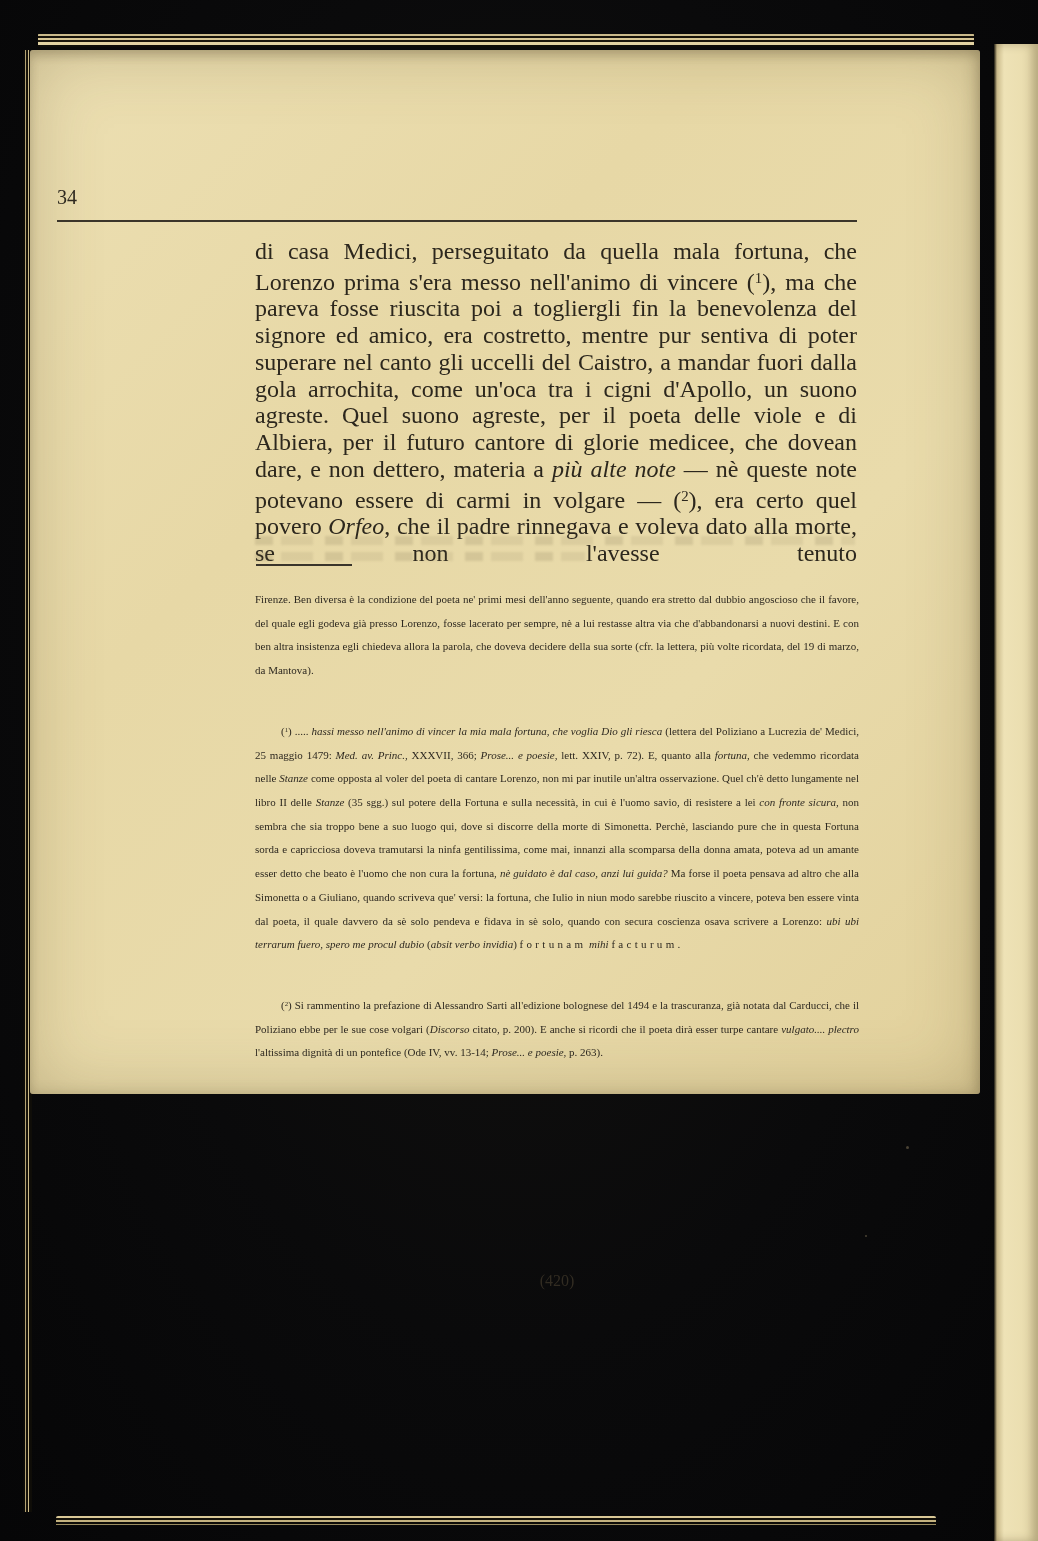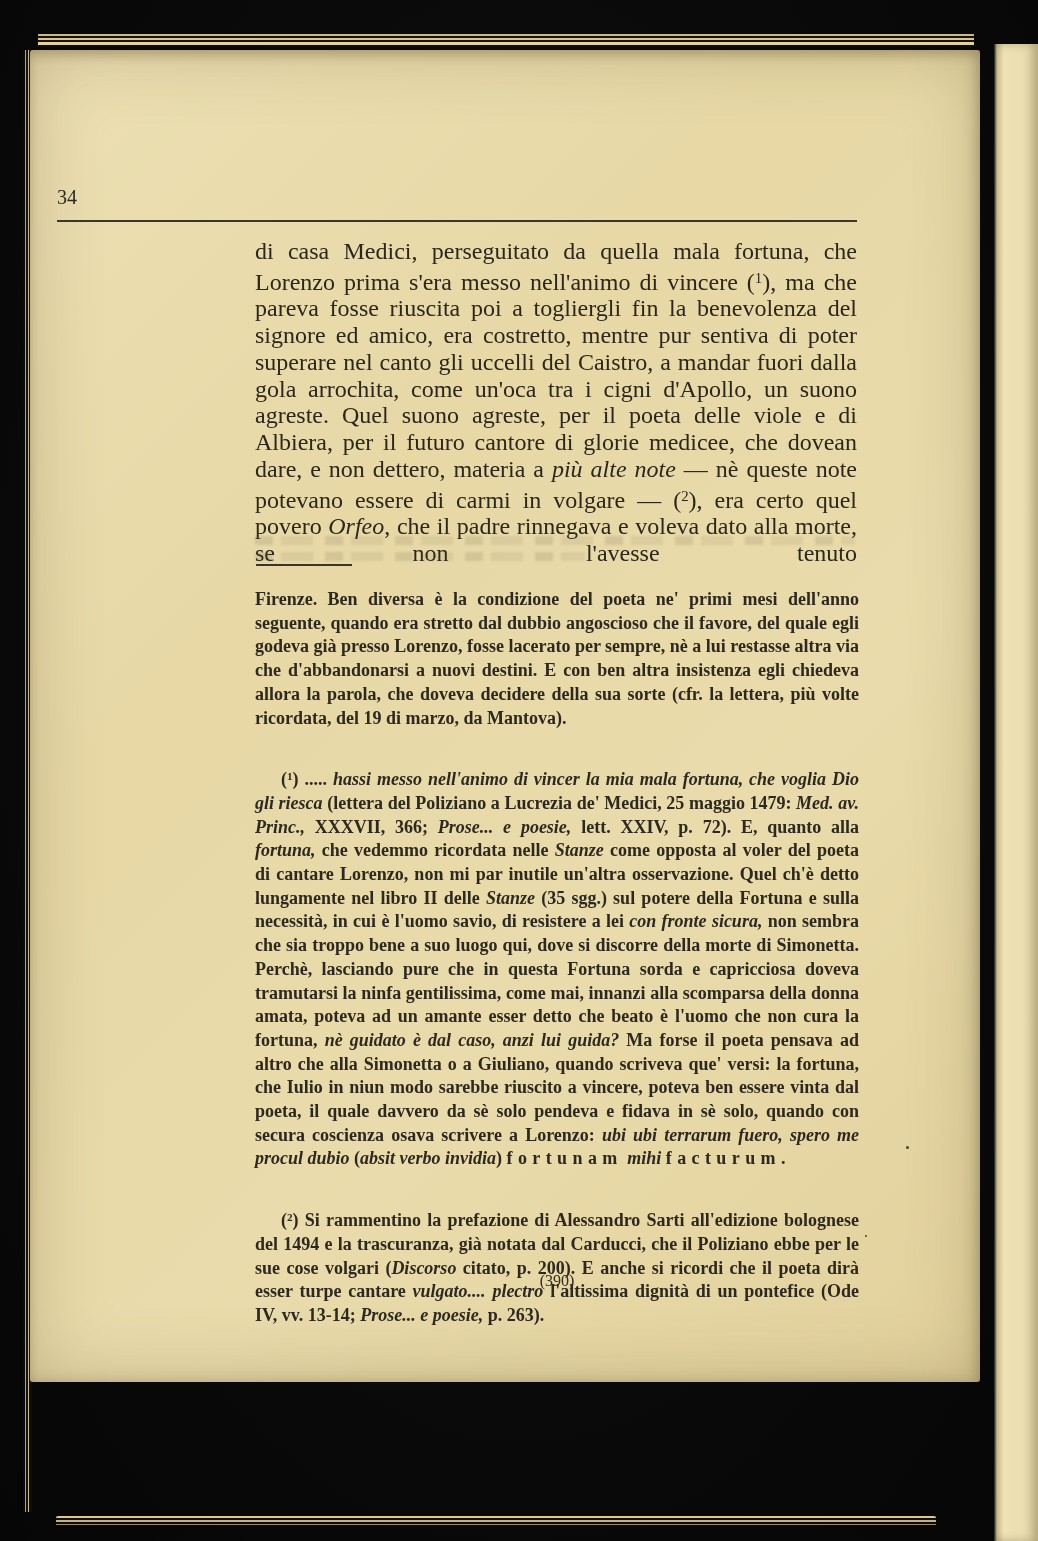--- a/index.html
+++ b/index.html
@@ -21,21 +21,21 @@
       #d9c896 0 2px,#141109 2px 4px,#c4b27e 4px 6px,#0e0c08 6px 8px,
       #9a8c60 8px 9px,rgba(0,0,0,0) 9px);
     border-radius:2px;
   }
   .stack-left{
     position:absolute;left:23px;top:50px;width:9px;height:1462px;
     background:linear-gradient(90deg,
       #0c0b09 0 2px,#b3a273 2px 3px,#171309 3px 5px,#cdbc8a 5px 6px,#0f0d08 6px 9px);
   }
   .page{
-    position:absolute;left:30px;top:50px;width:950px;height:1332px;
+    position:absolute;left:30px;top:50px;width:950px;height:1044px;
     background:linear-gradient(135deg,#ecdfb2 0%,#e7d8a6 35%,#e9dbab 65%,#e2d19c 100%);
     box-shadow:inset 0 0 70px rgba(110,92,52,.30), inset -5px 0 14px rgba(70,58,32,.22),
                inset 0 6px 10px rgba(70,58,32,.18);
     border-radius:3px;
   }
   .facing-edge{
     position:absolute;left:994px;top:44px;width:44px;height:1497px;
     background:linear-gradient(90deg,#1d1a12 0,#caba8b 3px,#eee2b6 10px,#e8dbac 100%);
     box-shadow:inset -6px 0 10px rgba(90,75,40,.35);
   }
@@ -51,21 +51,21 @@
   .bleed{position:absolute;left:225px;top:486px;width:600px;opacity:.5;}
   .bleed-line{height:9px;margin-bottom:7px;filter:blur(1.2px);
     background:repeating-linear-gradient(90deg,
       rgba(100,88,58,.30) 0 18px, rgba(100,88,58,0) 18px 26px,
       rgba(100,88,58,.20) 26px 58px, rgba(100,88,58,0) 58px 70px);
   }
   .bleed-line.short{width:55%;}
   .footnote-rule{position:absolute;left:226px;top:514px;width:96px;border-top:2px solid #3a352b;}
   .footnotes{
     position:absolute;left:225px;top:538px;width:604px;
-    font-size:18px;line-height:23.7px;color:#2e2920;text-align:justify;font-weight:bold;
+    font-size:11px;line-height:23.7px;color:#2e2920;text-align:justify;
   }
   .footnotes p{margin:0;}
   .footnotes p.indented{text-indent:26px;margin-top:35px;}
   .footer-ref{position:absolute;left:225px;top:1222px;width:604px;text-align:center;font-size:16px;color:#322c22;}
   .seg-italic{font-style:italic;}
   .seg-sup{font-size:.62em;vertical-align:.45em;letter-spacing:0;}
   .seg-spaced{letter-spacing:.3em;}
   .speck{position:absolute;width:3px;height:3px;border-radius:50%;background:#4a4334;}
 </style>
 </head>
@@ -91,17 +91,17 @@
   </div>
 
   <div class="footnote-rule"></div>
 
   <div class="footnotes">
     <p><span class="seg">Firenze. Ben diversa è la condizione del poeta ne' primi mesi dell'anno seguente, quando era stretto dal dubbio angoscioso che il favore, del quale egli godeva già presso Lorenzo, fosse lacerato per sempre, nè a lui restasse altra via che d'abbandonarsi a nuovi destini. E con ben altra insistenza egli chiedeva allora la parola, che doveva decidere della sua sorte (cfr. la lettera, più volte ricordata, del 19 di marzo, da Mantova).</span></p>
     <p class="indented"><span class="seg">(</span><span class="seg seg-sup">1</span><span class="seg">) ..... </span><span class="seg seg-italic">hassi messo nell'animo di vincer la mia mala fortuna, che voglia Dio gli riesca</span><span class="seg"> (lettera del Poliziano a Lucrezia de' Medici, 25 maggio 1479: </span><span class="seg seg-italic">Med. av. Princ.,</span><span class="seg"> XXXVII, 366; </span><span class="seg seg-italic">Prose... e poesie,</span><span class="seg"> lett. XXIV, p. 72). E, quanto alla </span><span class="seg seg-italic">fortuna,</span><span class="seg"> che vedemmo ricordata nelle </span><span class="seg seg-italic">Stanze</span><span class="seg"> come opposta al voler del poeta di cantare Lorenzo, non mi par inutile un'altra osservazione. Quel ch'è detto lungamente nel libro II delle </span><span class="seg seg-italic">Stanze</span><span class="seg"> (35 sgg.) sul potere della Fortuna e sulla necessità, in cui è l'uomo savio, di resistere a lei </span><span class="seg seg-italic">con fronte sicura,</span><span class="seg"> non sembra che sia troppo bene a suo luogo qui, dove si discorre della morte di Simonetta. Perchè, lasciando pure che in questa Fortuna sorda e capricciosa doveva tramutarsi la ninfa gentilissima, come mai, innanzi alla scomparsa della donna amata, poteva ad un amante esser detto che beato è l'uomo che non cura la fortuna, </span><span class="seg seg-italic">nè guidato è dal caso, anzi lui guida?</span><span class="seg"> Ma forse il poeta pensava ad altro che alla Simonetta o a Giuliano, quando scriveva que' versi: la fortuna, che Iulio in niun modo sarebbe riuscito a vincere, poteva ben essere vinta dal poeta, il quale davvero da sè solo pendeva e fidava in sè solo, quando con secura coscienza osava scrivere a Lorenzo: </span><span class="seg seg-italic">ubi ubi terrarum fuero, spero me procul dubio</span><span class="seg"> (</span><span class="seg seg-italic">absit verbo invidia</span><span class="seg">) </span><span class="seg seg-spaced">fortunam</span><span class="seg"> </span><span class="seg seg-italic">mihi</span><span class="seg"> </span><span class="seg seg-spaced">facturum.</span></p>
     <p class="indented"><span class="seg">(</span><span class="seg seg-sup">2</span><span class="seg">) Si rammentino la prefazione di Alessandro Sarti all'edizione bolognese del 1494 e la trascuranza, già notata dal Carducci, che il Poliziano ebbe per le sue cose volgari (</span><span class="seg seg-italic">Discorso</span><span class="seg"> citato, p. 200). E anche si ricordi che il poeta dirà esser turpe cantare </span><span class="seg seg-italic">vulgato.... plectro</span><span class="seg"> l'altissima dignità di un pontefice (Ode IV, vv. 13-14; </span><span class="seg seg-italic">Prose... e poesie,</span><span class="seg"> p. 263).</span></p>
   </div>
 
-  <div class="footer-ref">(390)</div>
+  <div class="footer-ref">(420)</div>
 
   <div class="speck" style="left:876px;top:1096px;"></div>
   <div class="speck" style="left:835px;top:1185px;width:2px;height:2px;"></div>
 </div>
 
 </body></html>

